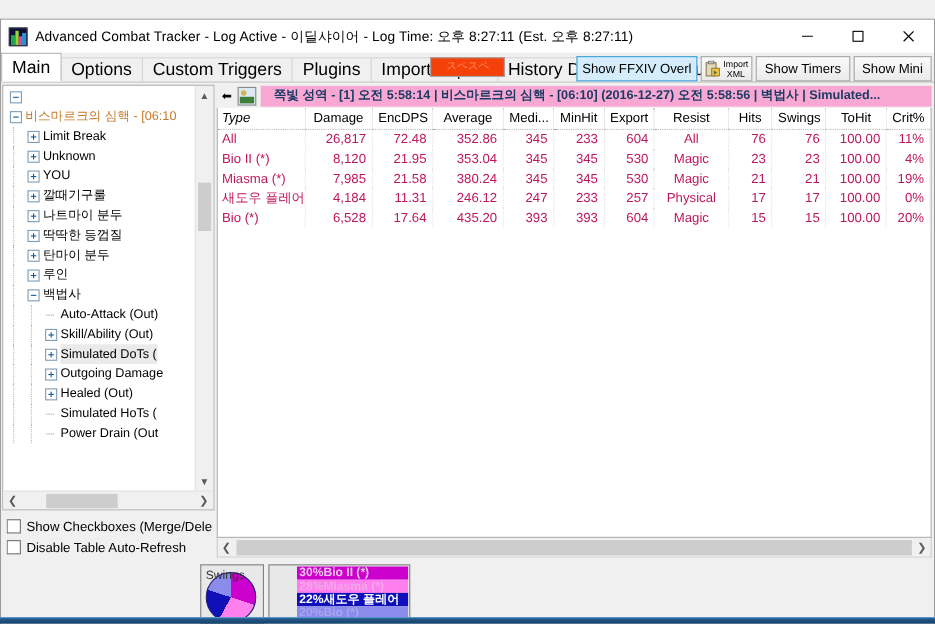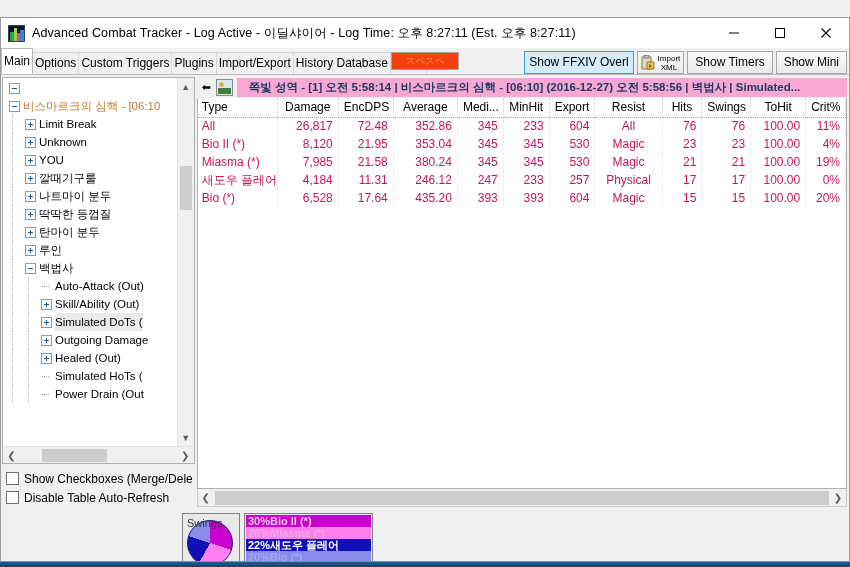--- a/index.html
+++ b/index.html
@@ -51,22 +51,22 @@
   
   #tabstrip {
     flex:0 0 27px; height:27px;
     background:#f0f0f0;
     display:flex; align-items:flex-end;
     border-bottom:1px solid #b9b9b9;
     position:relative;
   }
   .tab {
     height:22px; line-height:21px;
-    padding:0 2px;
-    font-size:12px; color:#000;
+    padding:0 9px;
+    font-size:16px; color:#000;
     background:#f0f0f0;
     border:1px solid #d6d6d6; border-bottom:none;
     margin-right:-1px;
     white-space:nowrap;
   }
   .tab.active {
     background:#ffffff;
     height:26px; line-height:25px;
     border:1px solid #b9b9b9; border-bottom:1px solid #ffffff;
     position:relative; z-index:3;
@@ -250,21 +250,21 @@
     height:19px;
     background:#ffffff;
     border-bottom:1px dotted #a9a9a9;
     border-right:1px dotted #cfcfcf;
     font-weight:normal; font-size:12px; color:#000;
     padding:0 5px;
     text-align:center;
     white-space:nowrap; overflow:hidden;
     position:relative;
   }
-  table.dt thead th.lft { text-align:left; padding-left:4px; }
+  table.dt thead th.lft { text-align:left; padding-left:4px;font-style:italic; }
   table.dt thead th .sortic {
     position:absolute; left:2px; top:4px;
     font-size:9px; color:#4a4a4a;
   }
   table.dt tbody td {
     height:18px;
     font-size:12px; color:#be185d;
     padding:0 5px;
     text-align:right;
     border-right:1px dotted #e4e4e4;
@@ -312,20 +312,21 @@
     margin-left:4px; width:129px;
     border:1px solid #808080;
     background:#e8e8e8;
     padding:1px;
   }
   .lgrow {
     height:12px; line-height:12px;
     font-size:11px; font-weight:bold;
     white-space:nowrap; overflow:hidden;
     padding-left:2px;
+    margin-left:24px;
   }
 
   
   #taskbar {
     position:absolute; left:0; top:561px; width:850px; height:6px;
     background:linear-gradient(#2a5f8f,#13436e);
   }
   #taskbar:after {
     content:""; position:absolute; left:0; top:0; width:100%; height:1px; background:#5b9ad1;
   }

